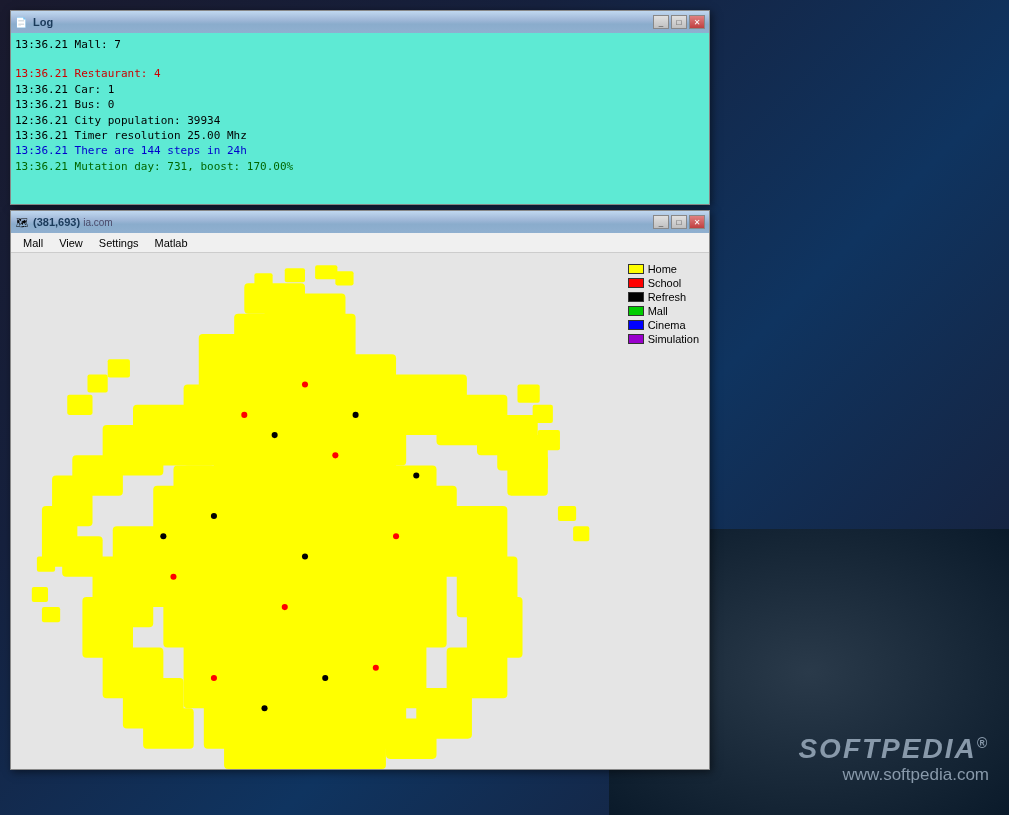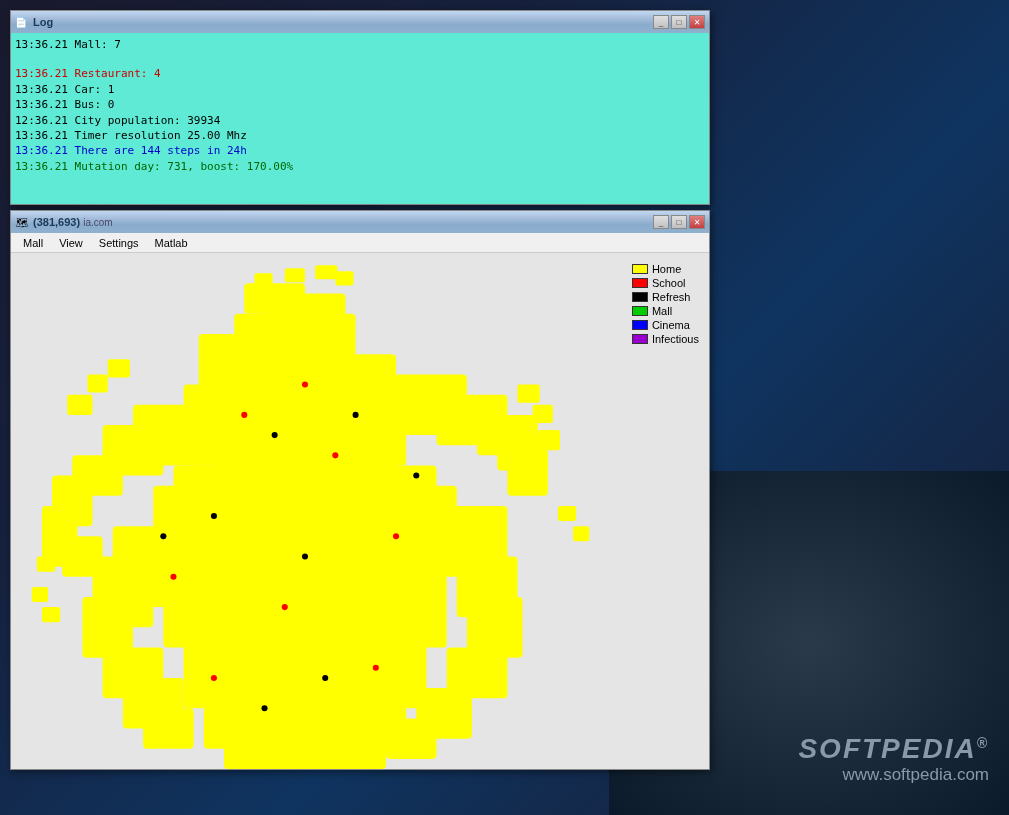--- a/index.html
+++ b/index.html
@@ -20,21 +20,21 @@
       height: 100%;
       background: linear-gradient(135deg, #1a1a2e 0%, #16213e 30%, #0f3460 60%, #1a1a2e 100%);
     }
 
     
     .softpedia-area {
       position: absolute;
       bottom: 0;
       right: 0;
       width: 400px;
-      height: 344px;
+      height: 286px;
       background: radial-gradient(ellipse at center, #2a3a4a 0%, #1a2a3a 50%, #0a1a2a 100%);
       overflow: hidden;
     }
     .softpedia-text {
       position: absolute;
       bottom: 50px;
       right: 20px;
       color: #8899aa;
       font-size: 28px;
       font-weight: bold;
@@ -516,21 +516,21 @@
       <div class="legend-item">
         <div class="legend-color" style="background:#00cc00;"></div>
         <span>Mall</span>
       </div>
       <div class="legend-item">
         <div class="legend-color" style="background:#0000ff;"></div>
         <span>Cinema</span>
       </div>
       <div class="legend-item">
         <div class="legend-color" style="background:#9900cc;"></div>
-        <span>Infectious</span>
+        <span>Simulation</span>
       </div>
     </div>
   </div>
 </div>
 
 <div class="settings-window">
   <div class="settings-titlebar">
     <div class="window-title-text">Simulation Settings</div>
     <div class="window-controls">
       <div class="win-btn close-btn">✕</div>

